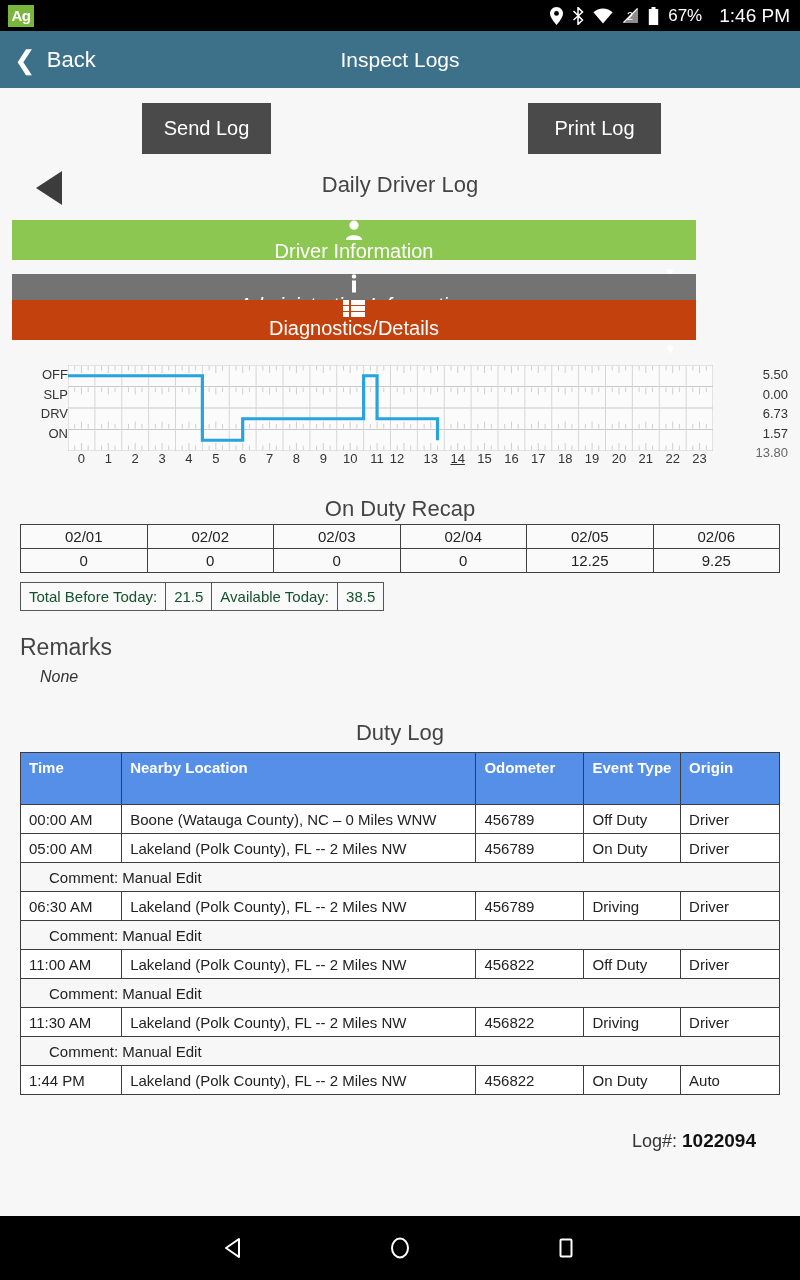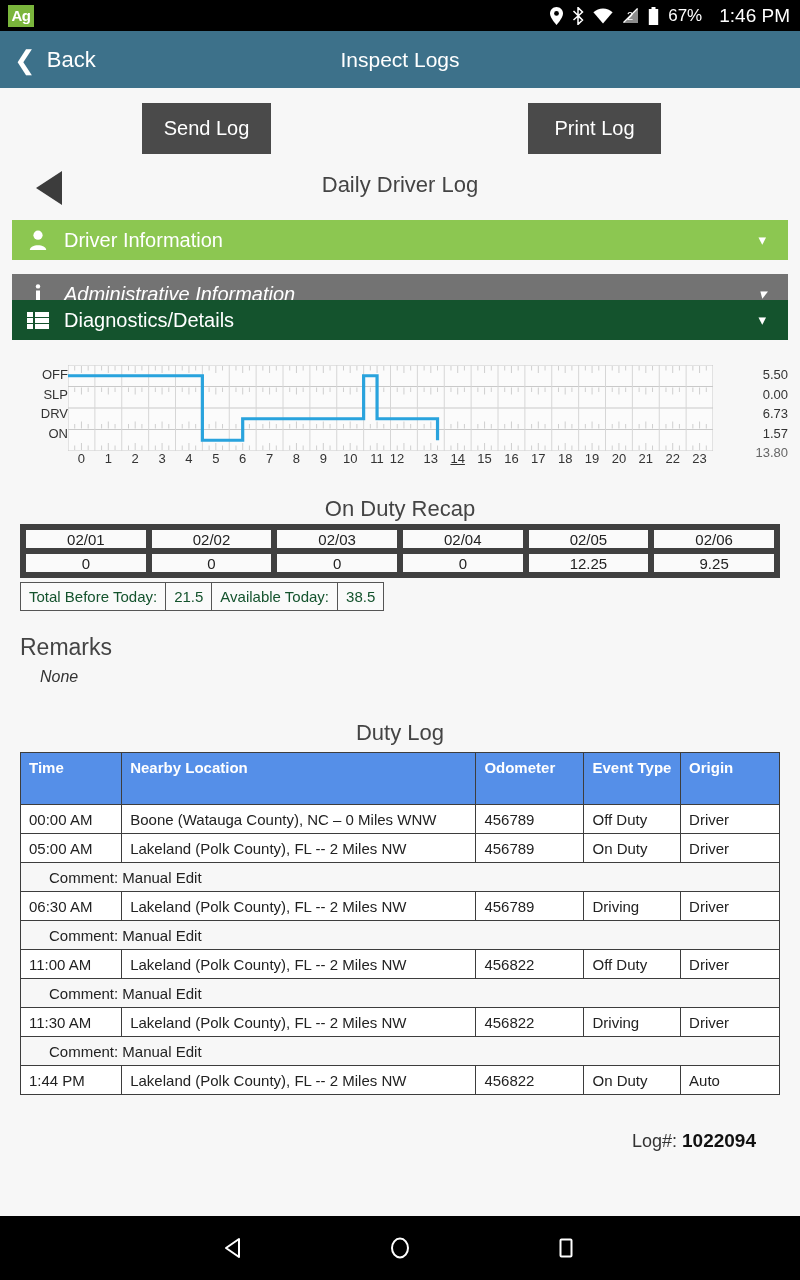--- a/index.html
+++ b/index.html
@@ -57,24 +57,24 @@
     position: absolute; left: 36px; top: 6px; width: 0; height: 0;
     border-top: 17px solid transparent; border-bottom: 17px solid transparent;
     border-right: 26px solid #3c3c3c; cursor: pointer;
   }
   .subtitle {
     position: absolute; left: 0; width: 800px; top: 7px; text-align: center;
     color: #444; font-size: 22px;
   }
 
   
-  .acc { position: absolute; left: 12px; width: 776px; height: 40px; display: flex; align-items: center; cursor: pointer; }
+  .acc { position: absolute; left: 12px; width: 684px; height: 40px; display: flex; align-items: center; cursor: pointer; flex-direction: column; }
   #accordion-driver-information { top: 220px; background: #8cc751; }
   #accordion-administrative-information { top: 274px; background: #737373; font-style: italic; }
-  #accordion-diagnostics-details { top: 300px; background: #14532d; }
+  #accordion-diagnostics-details { top: 300px; background: #c2410c; }
   .acc-icon { width: 52px; display: flex; justify-content: center; align-items: center; color: #fff; }
   .acc-label { color: #fff; font-size: 20px; }
   .acc-chev { margin-left: auto; margin-right: 22px; color: #fff; font-size: 15px; }
 
   
   .graph-wrap { position: absolute; left: 0; top: 365px; width: 800px; height: 110px; }
   .g-labels { position: absolute; left: 0; top: 0; width: 68px; text-align: right; }
   .g-labels div { font-size: 13px; color: #333; height: 19.5px; line-height: 19.5px; }
   .g-totals { position: absolute; left: 712px; top: 0; width: 76px; text-align: right; }
   .g-totals div { font-size: 13px; color: #333; height: 19.5px; line-height: 19.5px; padding-left: 42px; }
@@ -85,21 +85,21 @@
   
   .ctr-head { position: absolute; left: 0; width: 800px; text-align: center; color: #444; font-size: 22px; }
   #on-duty-recap-title { top: 496px; }
   #duty-log-title { top: 720px; }
 
   
   #recap-table {
     position: absolute; left: 20px; top: 524px; width: 760px;
     border-collapse: collapse; font-size: 15px; background: #fafafa;
   }
-  #recap-table td { border: 6px solid #404040; text-align: center; height: 24px; color: #222; }
+  #recap-table td { border: 1px solid #404040; text-align: center; height: 24px; color: #222; }
 
   #recap-summary {
     position: absolute; left: 20px; top: 582px;
     border-collapse: collapse; font-size: 15px; background: #fafafa;
   }
   #recap-summary td { border: 1px solid #555; height: 28px; padding: 0 8px; color: #14532d; white-space: nowrap; }
 
   
   #remarks-heading { position: absolute; left: 20px; top: 634px; font-size: 23px; color: #444; }
   #remarks-value { position: absolute; left: 40px; top: 668px; font-size: 16px; color: #333; font-style: italic; }

